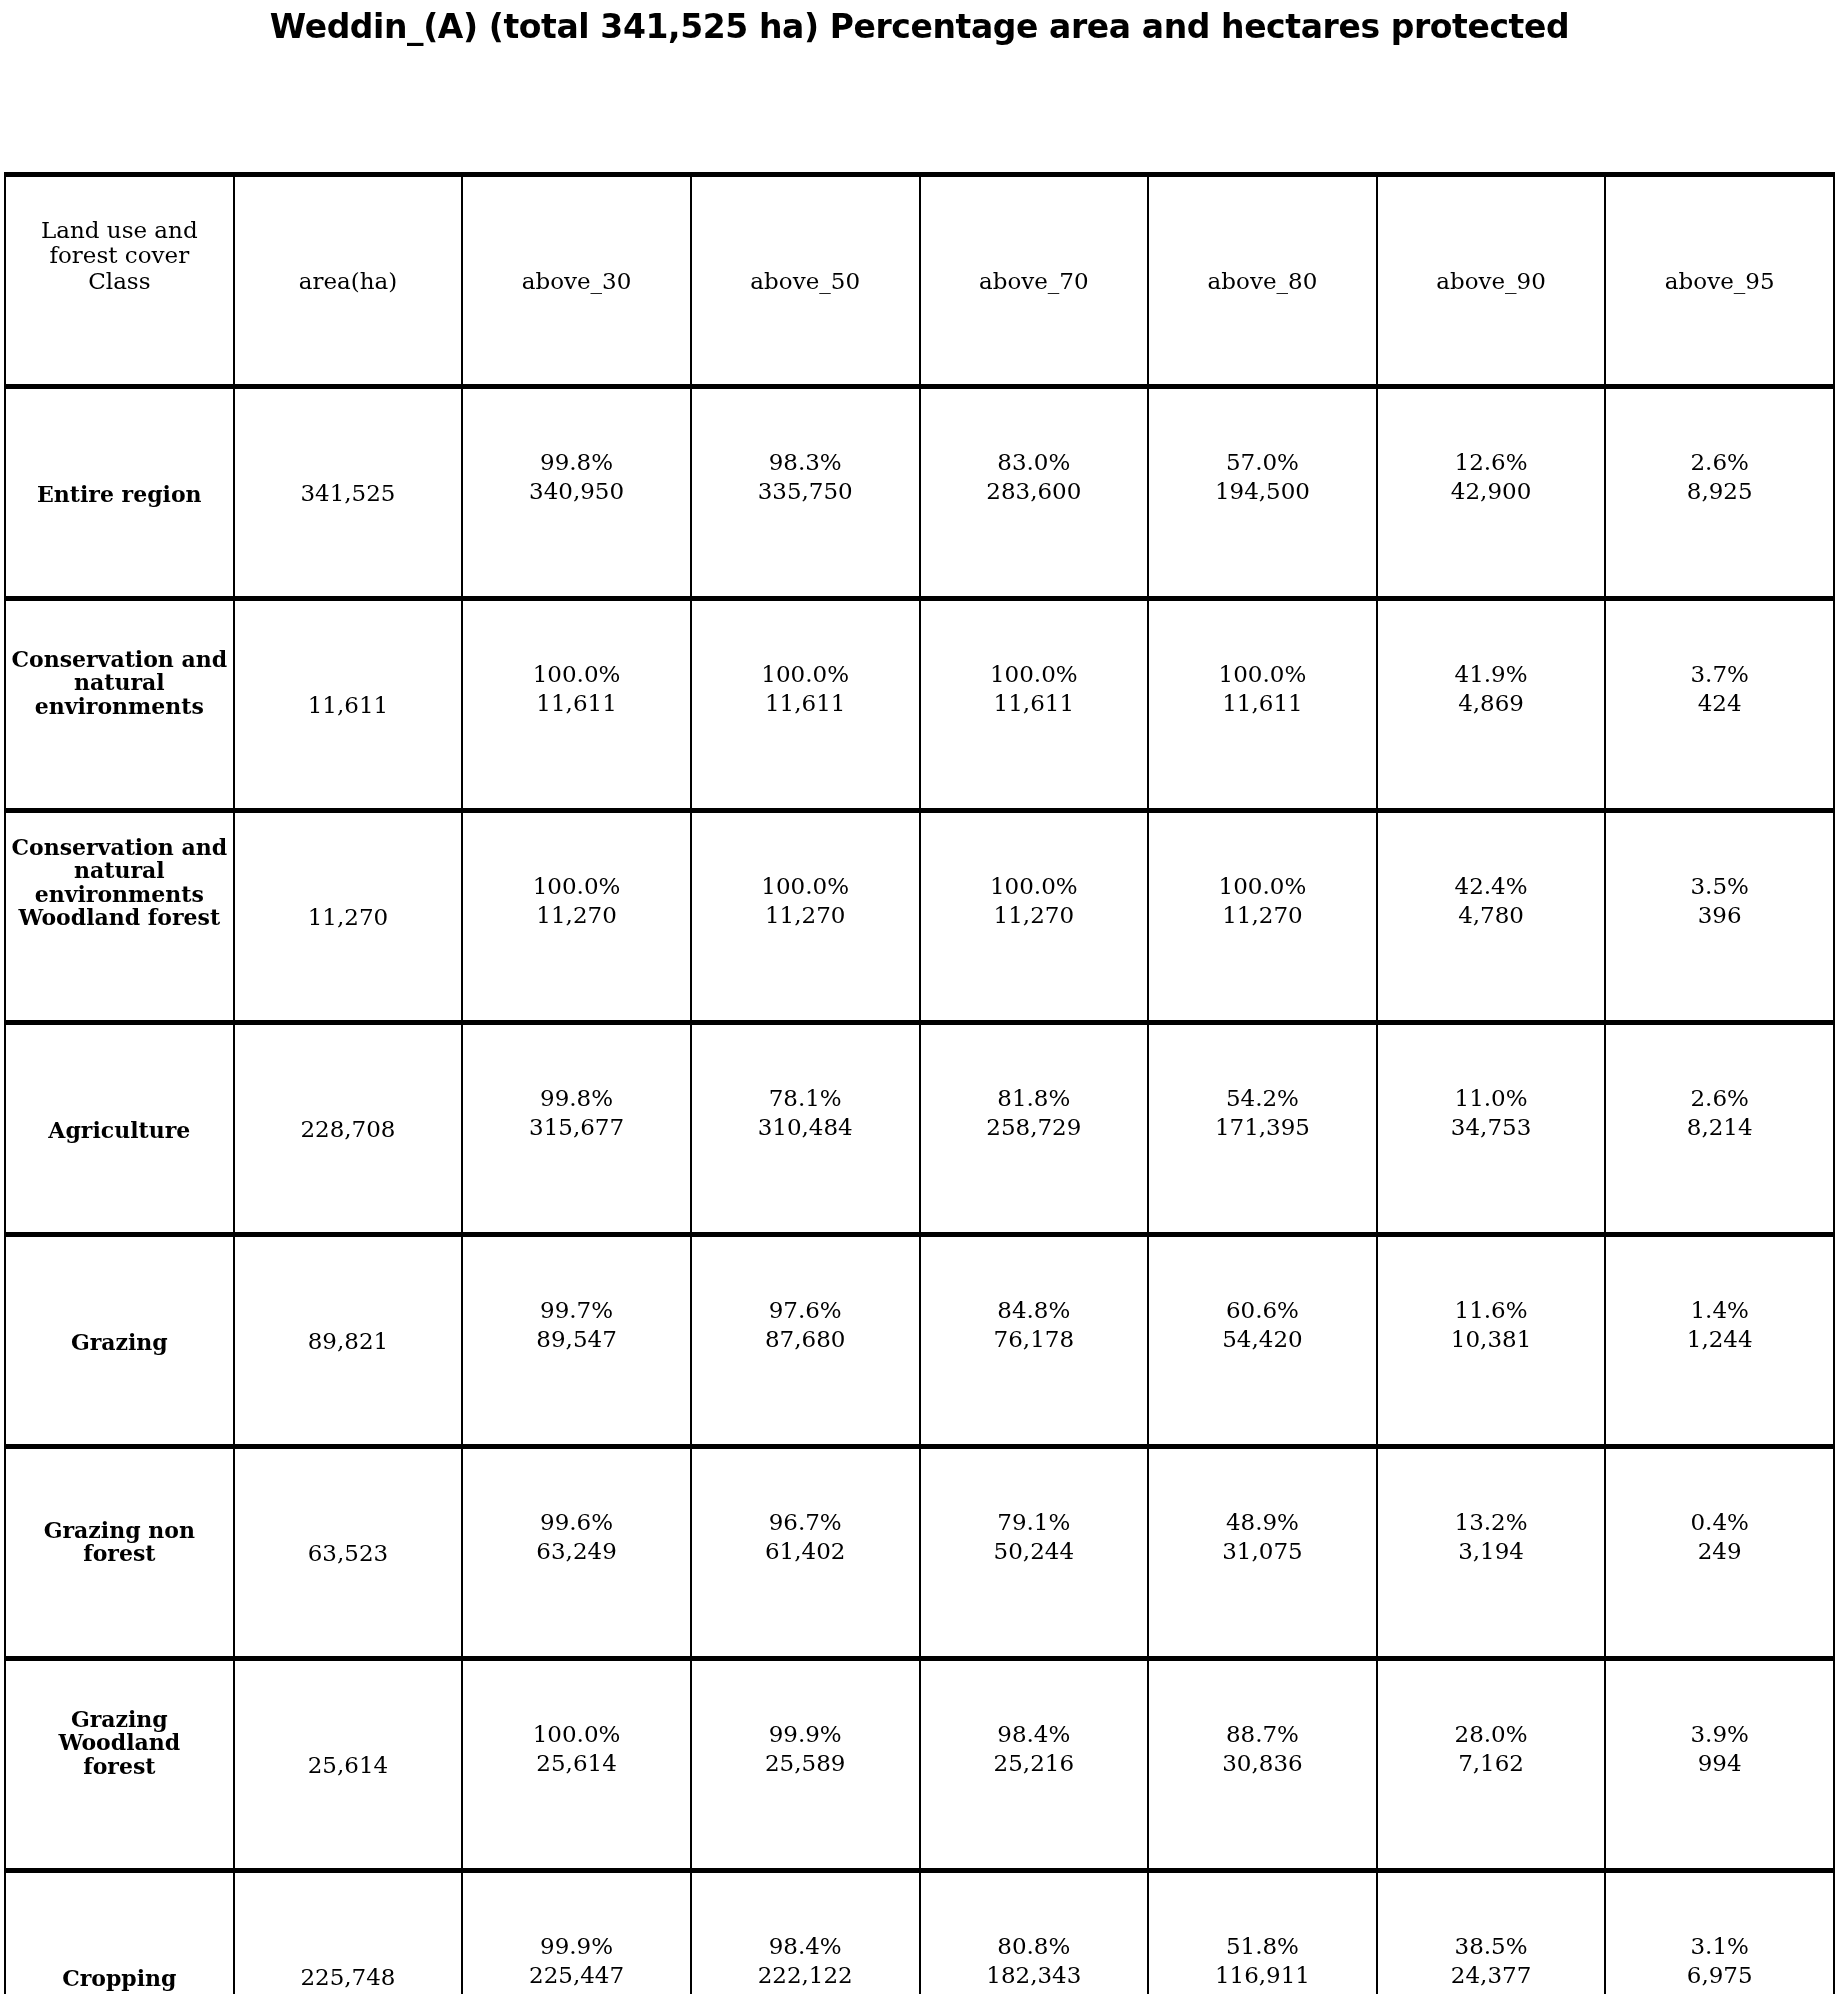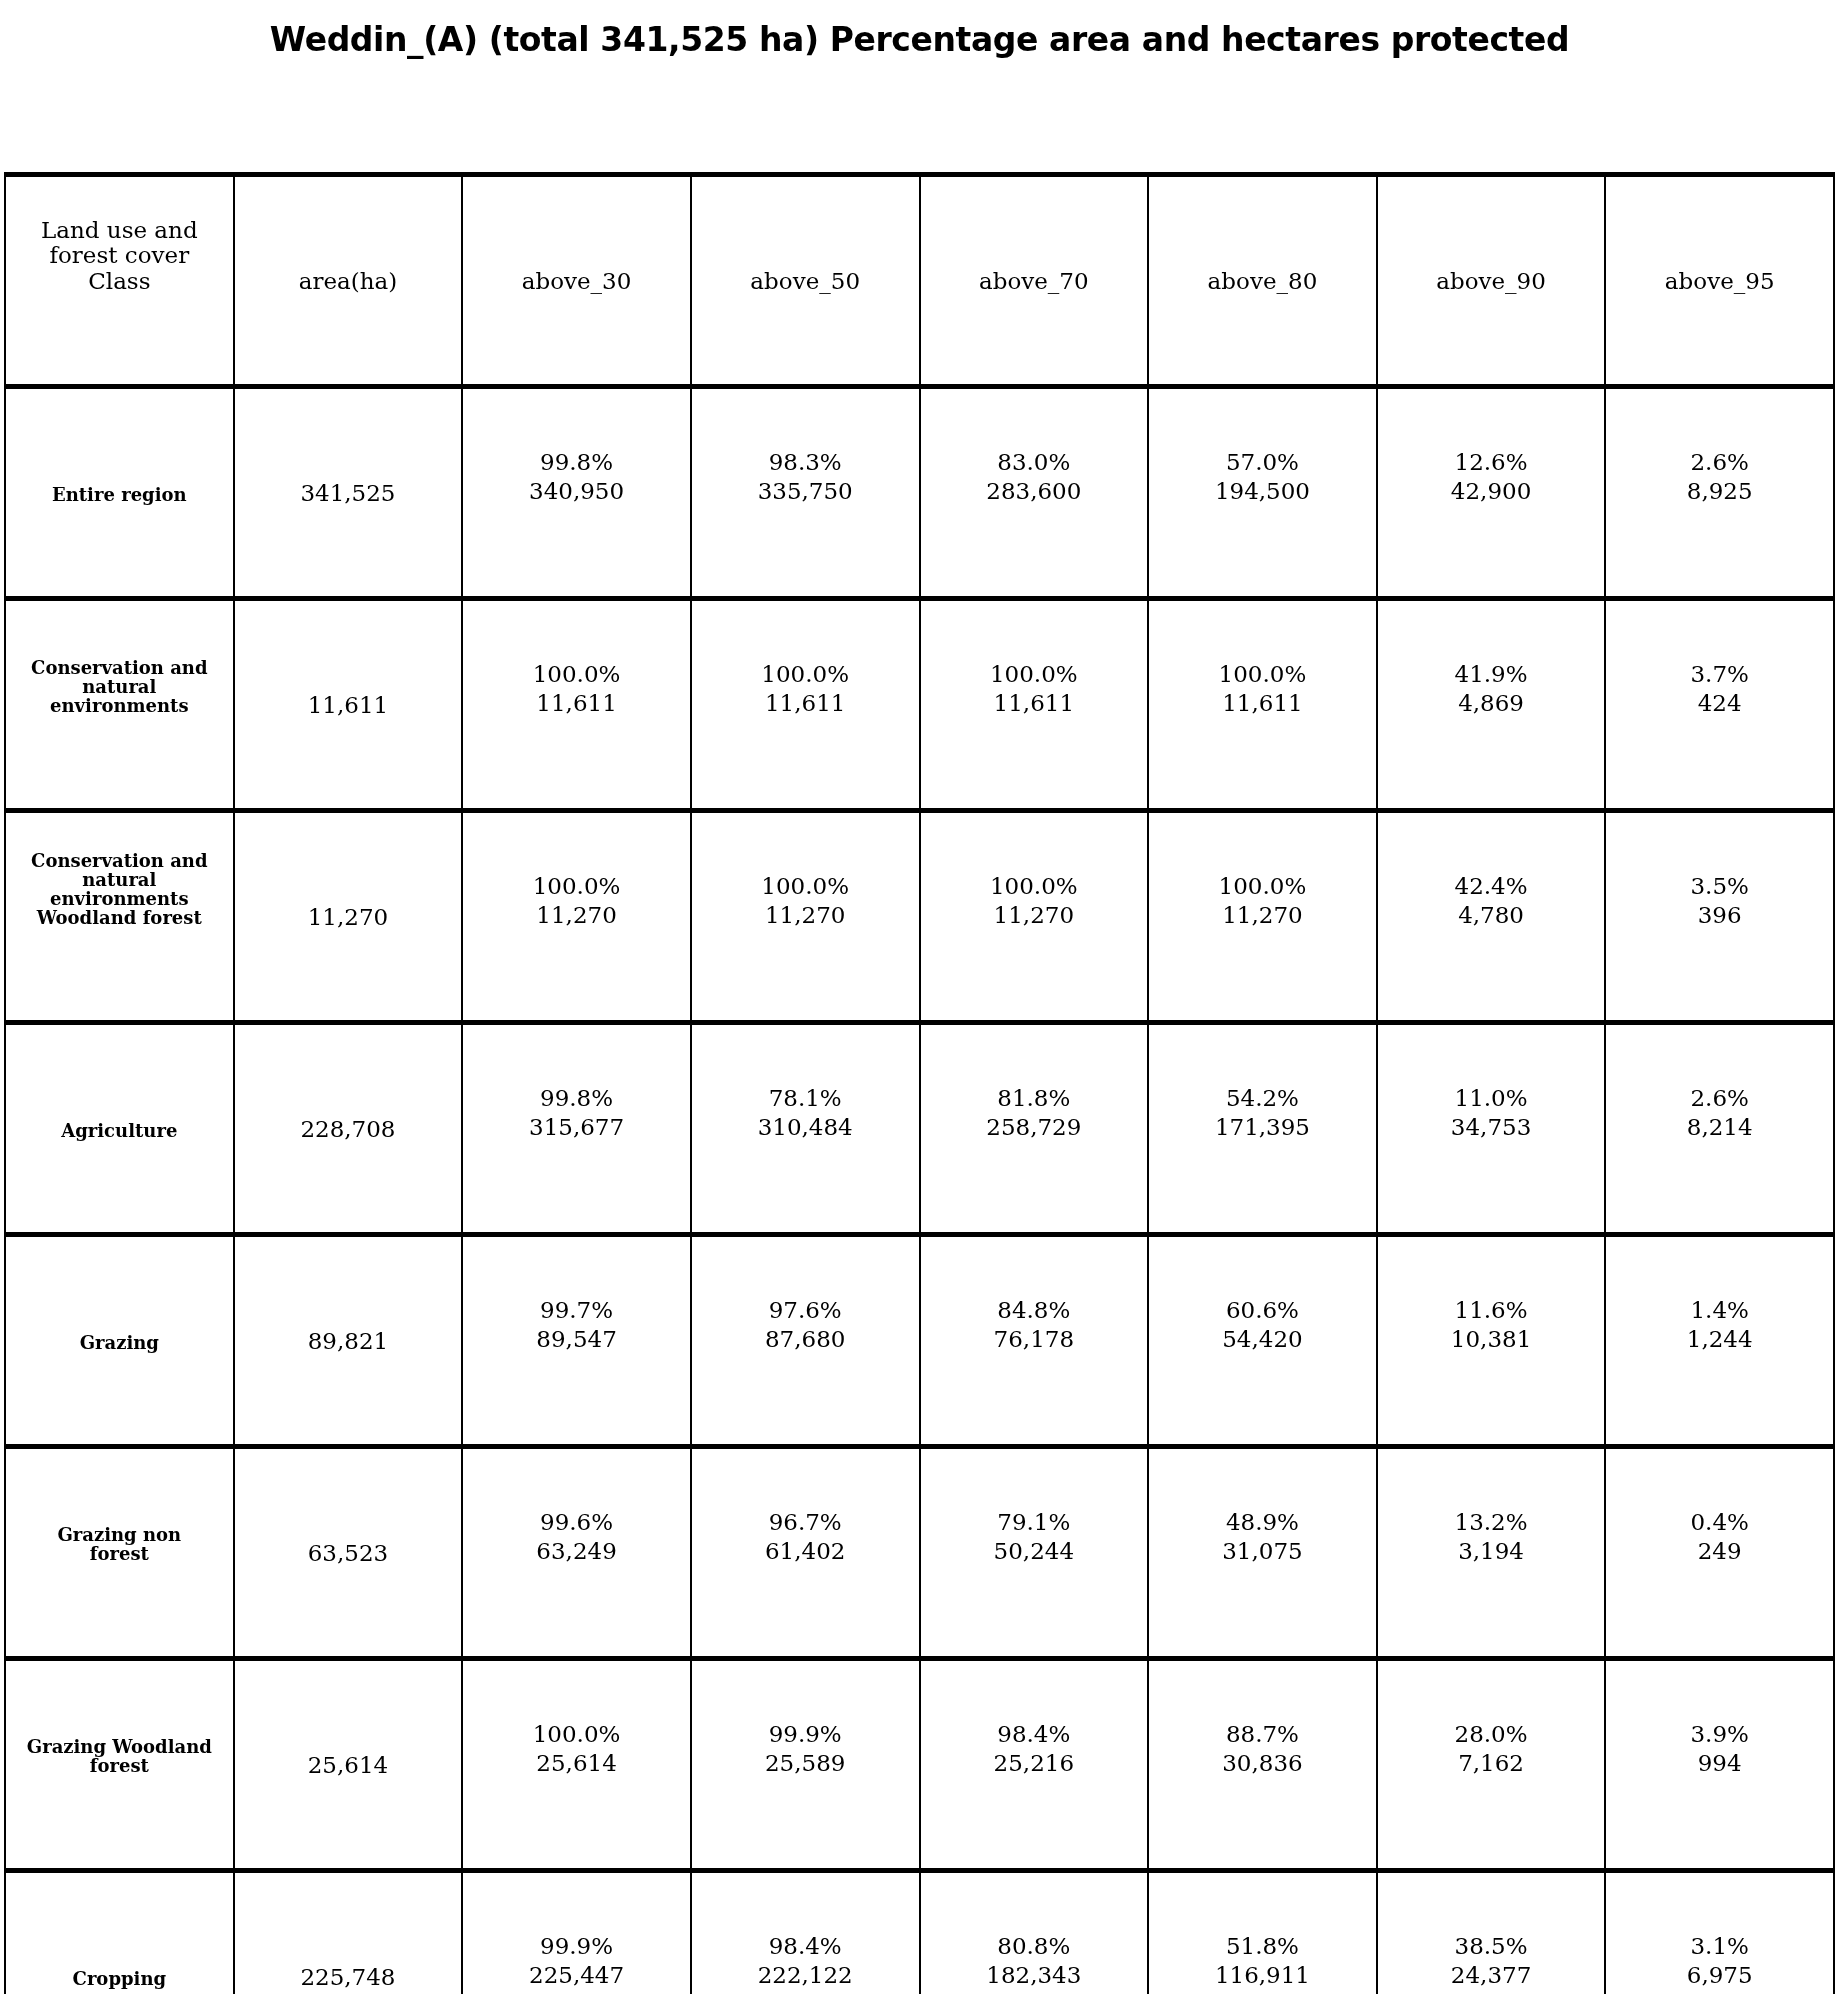--- a/index.html
+++ b/index.html
@@ -2,21 +2,21 @@
 <html style="font-size:6.4px"><head>
 <meta charset="utf-8">
 <style>
   html,body{margin:0;padding:0;}
   body{
     width:1839px;height:2549px;position:relative;background:#ffffff;
     font-family:"DejaVu Serif","Liberation Serif",serif;color:#000;overflow:hidden;
   }
   
   .title{
-    position:absolute;top:21px;left:0;width:100%;text-align:center;
+    position:absolute;top:8px;left:0;width:100%;text-align:center;
     font-family:"DejaVu Sans","Liberation Sans",sans-serif;font-weight:bold;
     font-size:33px;line-height:1.16;letter-spacing:-0.4px;
   }
   .title div{white-space:pre;}
   
   table.lu{
     position:absolute;left:4px;top:172px;width:1831px;
     border-collapse:collapse;table-layout:fixed;
   }
   table.lu tr{height:212px;}
@@ -24,21 +24,21 @@
     padding:0;position:relative;background:#fff;
     border-left:2.4px solid #000;border-right:2.4px solid #000;
     border-top:5.2px solid #000;border-bottom:5.2px solid #000;
   }
   .cw{
     position:absolute;left:3.2px;right:3.2px;top:50%;
     transform:translateY(calc(-100% + 0.6em));
     text-align:center;font-size:23px;line-height:1.12;
   }
   .hc{font-weight:normal;white-space:pre-line;}
-  .cls{font-weight:bold;white-space:pre-line;line-height:1.07;font-size:18px;}
+  .cls{font-weight:bold;white-space:pre-line;line-height:1.07;font-size:22px;}
   .two .ln{display:block;line-height:1.27;}
 </style>
 </head>
 <body>
 
 <div class="title">
   <div>Weddin_(A) (total 341,525 ha) Percentage area and hectares protected</div>
 </div>
 
 <table class="lu">

